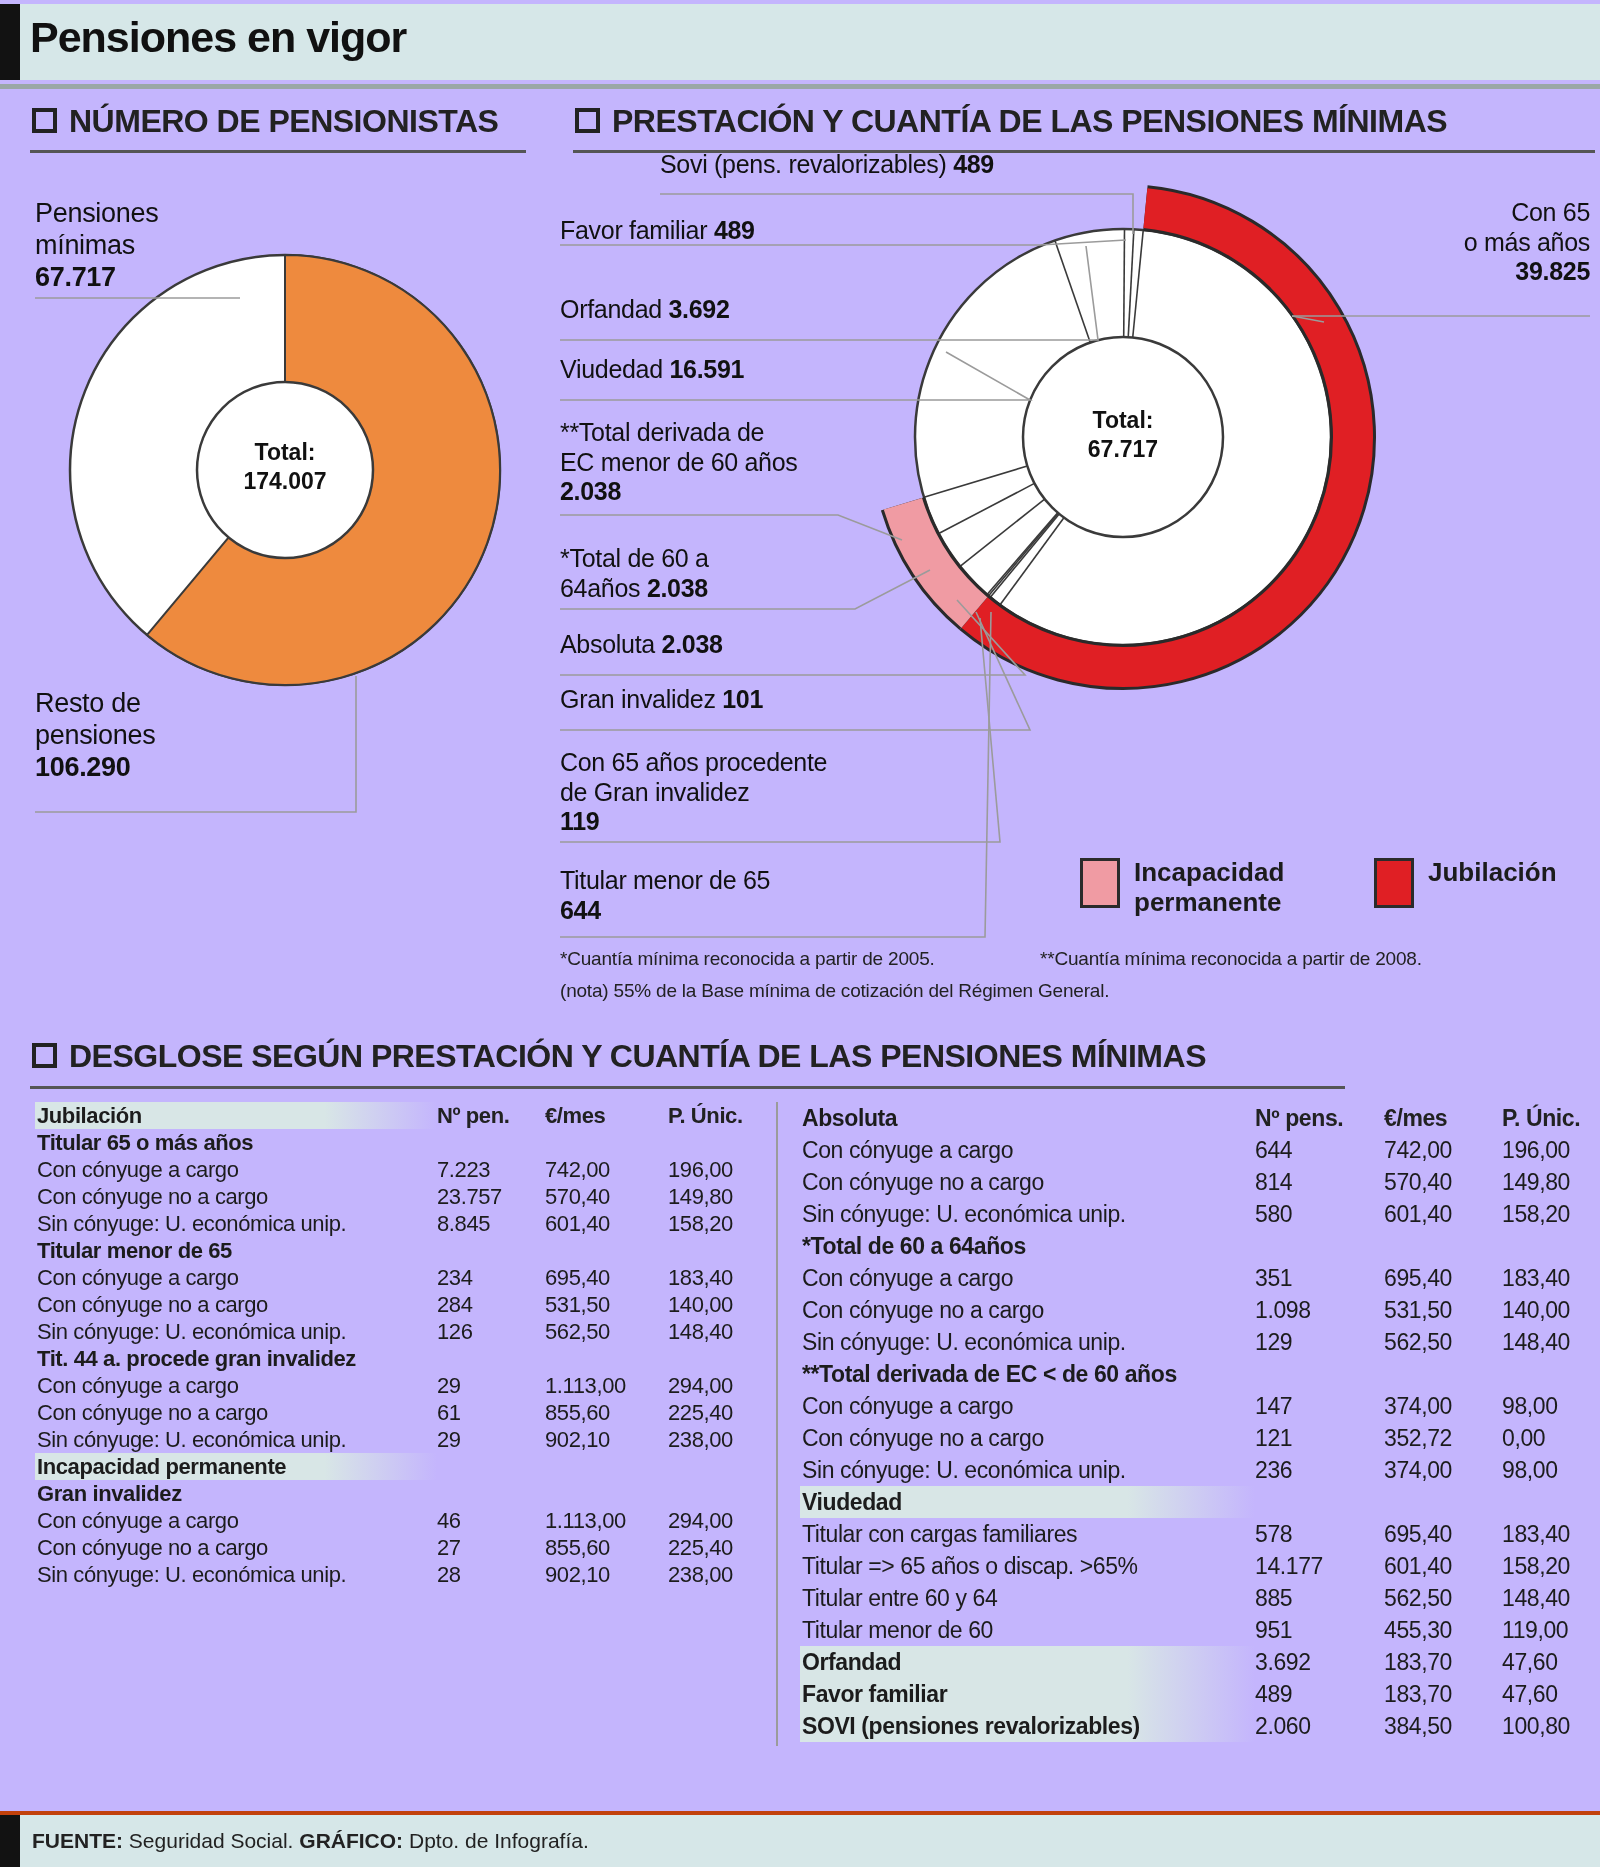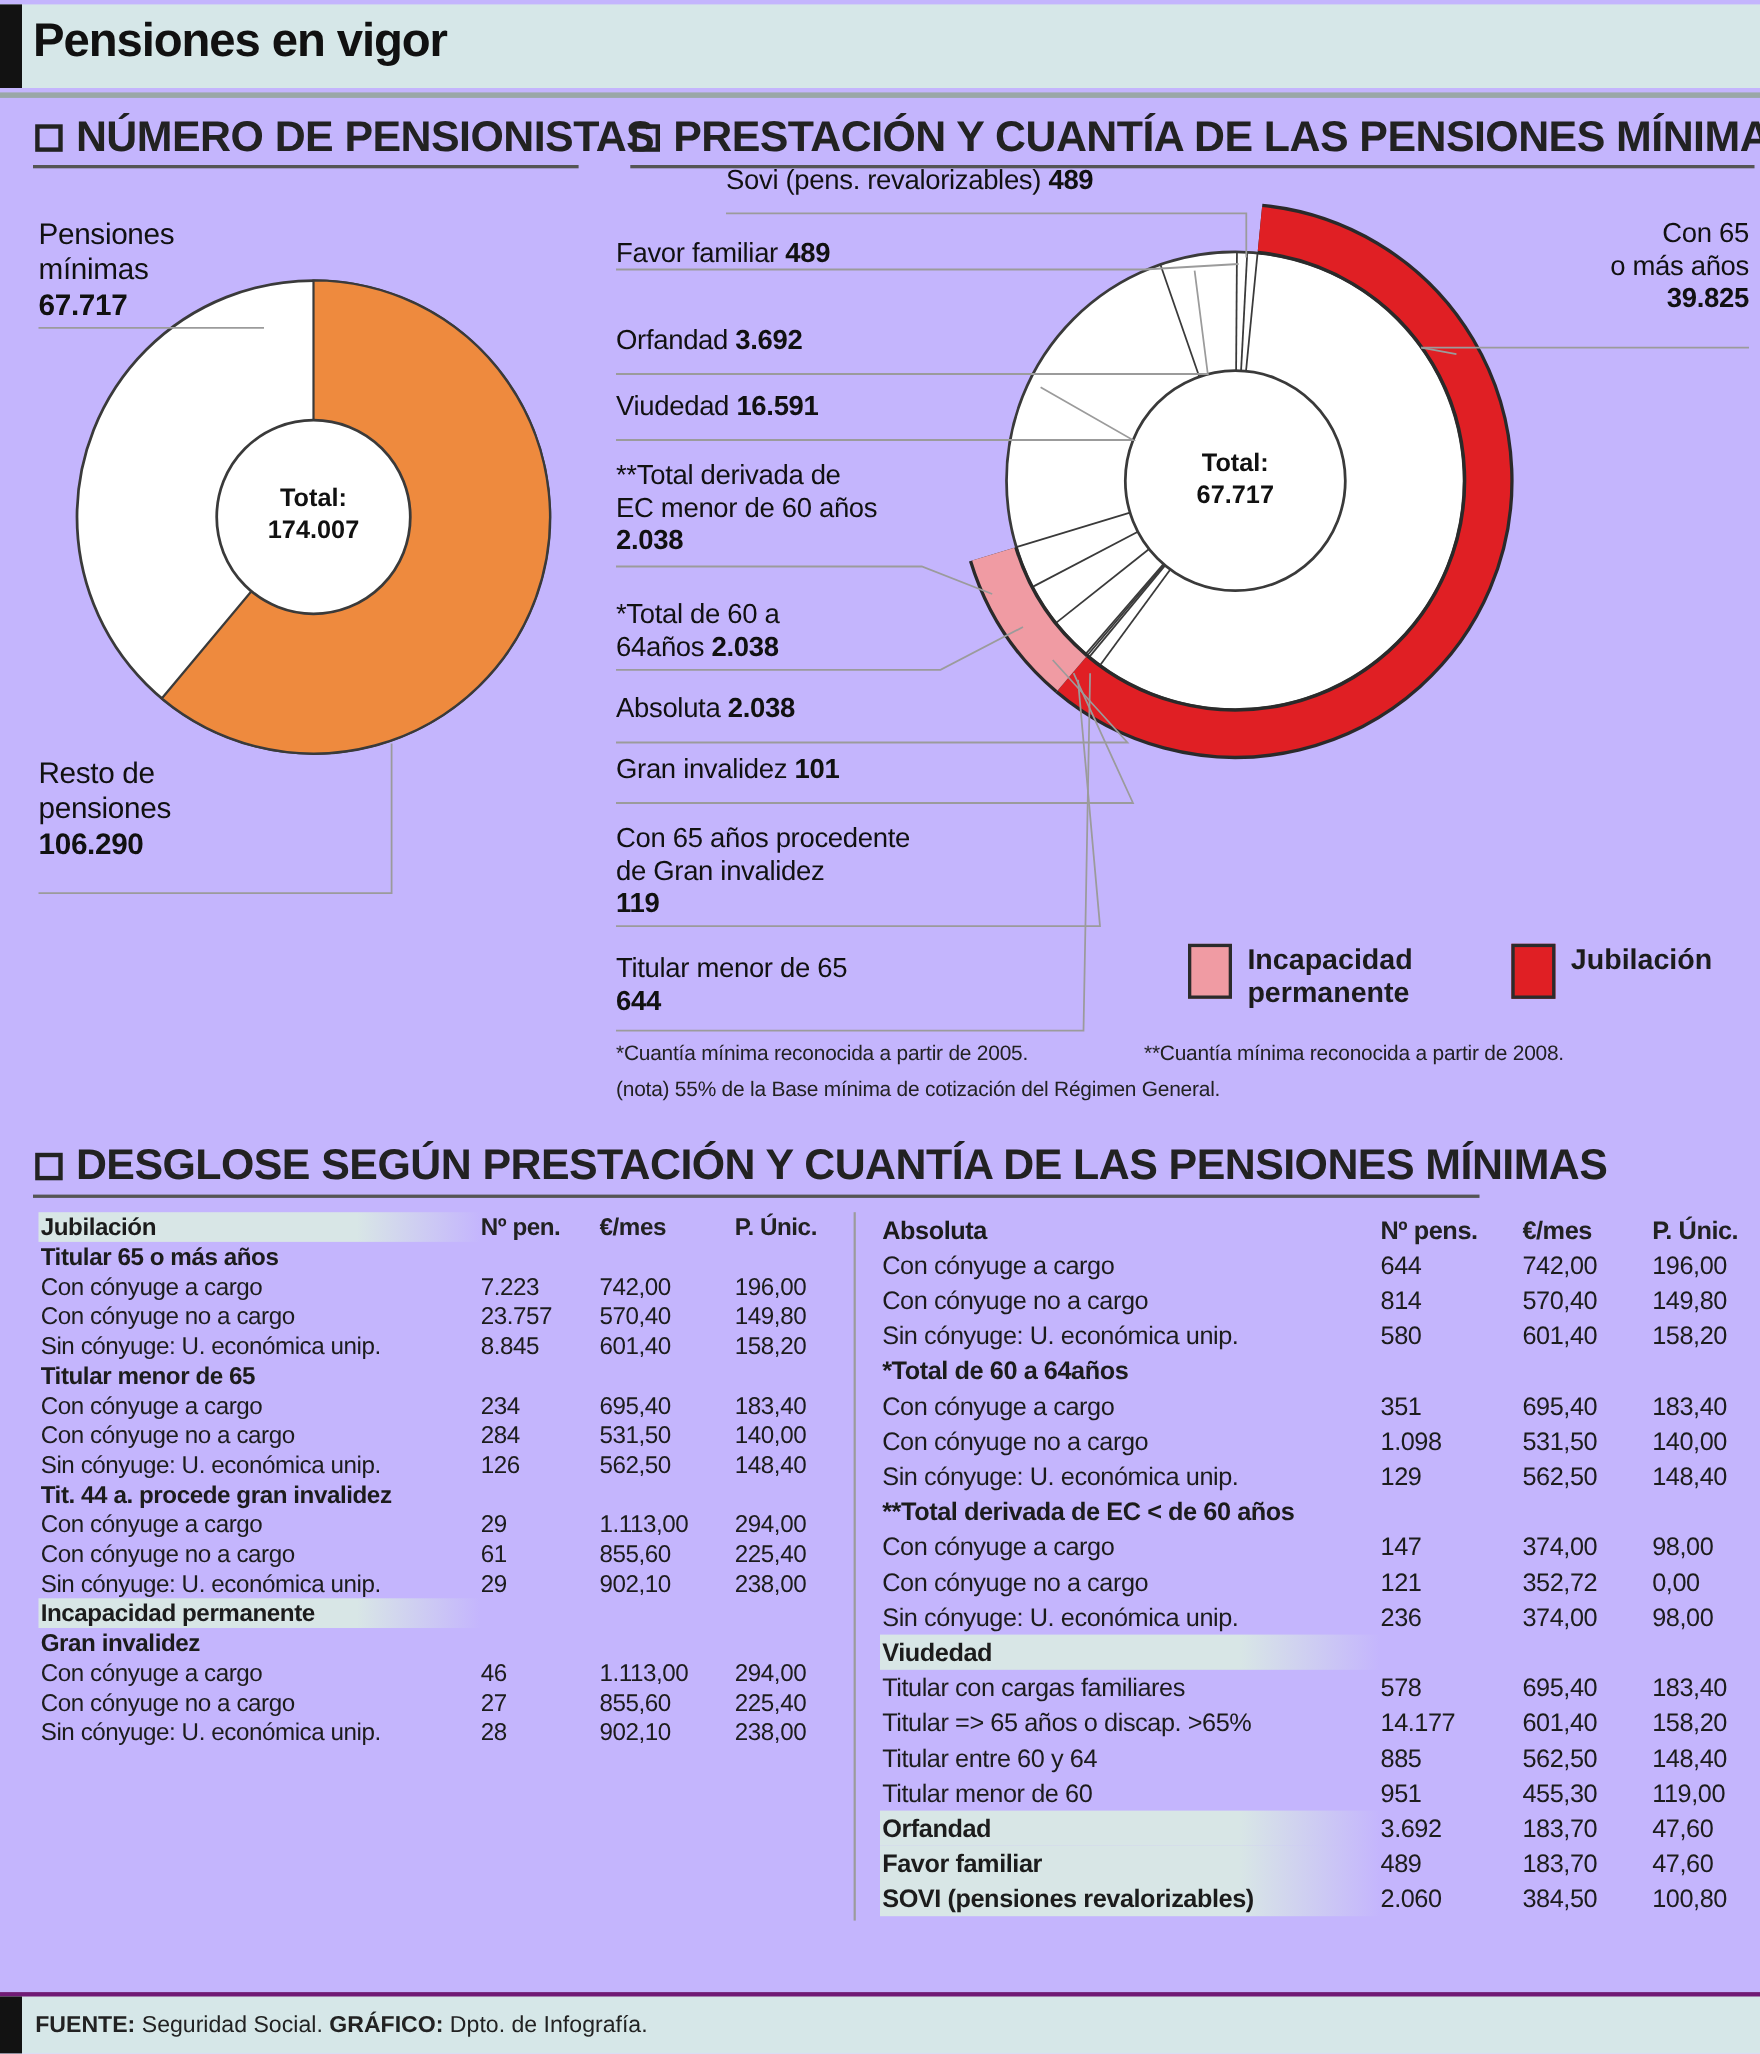--- a/index.html
+++ b/index.html
@@ -4,25 +4,25 @@
 <style>
   html,body{margin:0;padding:0;background:#ffffff;}
   #page{position:relative;width:1600px;height:1867px;background:#c4b5fd;overflow:hidden;
         font-family:"Liberation Sans","DejaVu Sans",sans-serif;color:#1c1c1c;}
   
   .bar{position:absolute;left:0;width:1600px;background:#d6e7e8;}
   .bar .notch{position:absolute;left:0;top:0;bottom:0;width:20px;background:#121212;}
   #topbar{top:4px;height:76px;}
   #topbar h1{position:absolute;left:30px;top:9px;margin:0;font-size:43px;font-weight:bold;letter-spacing:-1px;color:#111;}
   #toprule{position:absolute;top:84px;left:0;width:1600px;height:5px;background:#9aa7a7;}
-  #footer{bottom:0;height:52px;border-top:4px solid #701a75;}
+  #footer{bottom:0;height:52px;border-top:4px solid #c2410c;}
   #footer .ftext{position:absolute;left:32px;top:14px;font-size:21px;color:#222;}
   #footer b{font-weight:bold;}
   
-  .sec{position:absolute;font-size:39px;font-weight:bold;color:#222;letter-spacing:-0.5px;white-space:nowrap;}
+  .sec{position:absolute;font-size:32px;font-weight:bold;color:#222;letter-spacing:-0.5px;white-space:nowrap;}
   .sq{display:inline-block;width:17px;height:17px;border:4px solid #222;margin-right:12px;margin-bottom:-1px;}
   .rule{position:absolute;height:3px;background:#555;}
   
   #charts{position:absolute;left:0;top:0;z-index:1;}
   
   .callout{position:absolute;z-index:2;font-size:25px;line-height:1.18;color:#111;white-space:pre-line;letter-spacing:-0.3px;}
   .callout b{font-weight:bold;}
   .callout .vblock{display:block;font-weight:bold;}
   .center-label{position:absolute;z-index:2;text-align:center;font-weight:bold;font-size:23px;line-height:1.25;color:#111;}
   

